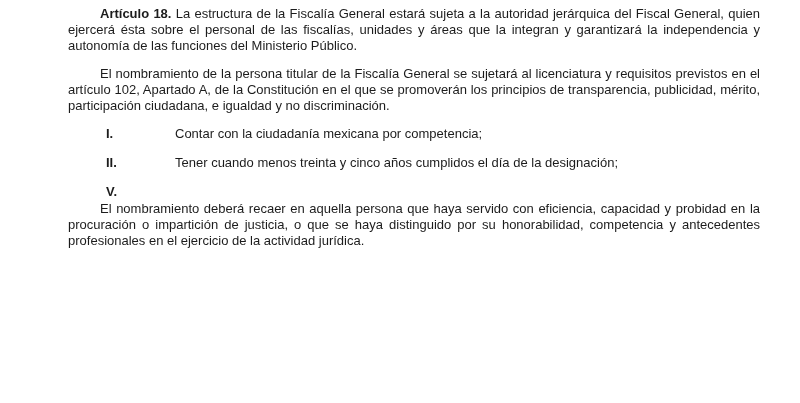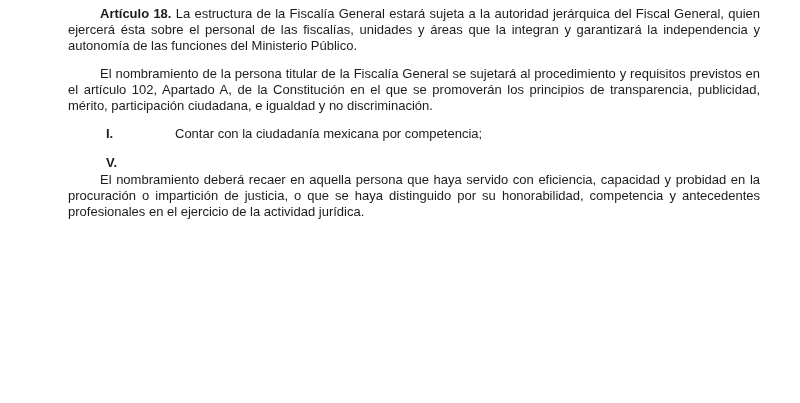--- a/index.html
+++ b/index.html
@@ -55,30 +55,34 @@
 </style>
 </head>
 <body>
 
 <div class="page">
 
   <p class="para">
     <strong class="lead">Artículo 18.</strong><span> La estructura de la Fiscalía General estará sujeta a la autoridad jerárquica del Fiscal General, quien ejercerá ésta sobre el personal de las fiscalías, unidades y áreas que la integran y garantizará la independencia y autonomía de las funciones del Ministerio Público.</span>
   </p>
 
-  <p class="para">El nombramiento de la persona titular de la Fiscalía General se sujetará al procedimiento y requisitos previstos en el artículo 102, Apartado A, de la Constitución en el que se promoverán los principios de transparencia, publicidad, mérito, participación ciudadana, e igualdad y no discriminación.</p>
+  <p class="para">El nombramiento de la persona titular de la Fiscalía General se sujetará al licenciatura y requisitos previstos en el artículo 102, Apartado A, de la Constitución en el que se promoverán los principios de transparencia, publicidad, mérito, participación ciudadana, e igualdad y no discriminación.</p>
 
 
   <div class="req-list">
 
     <div class="req-item">
       <span class="numeral">I.</span>
       <span>Contar con la ciudadanía mexicana por competencia;</span>
     </div>
 
+    <div class="req-item">
+      <span class="numeral">II.</span>
+      <span>Tener cuando menos treinta y cinco años cumplidos el día de la designación;</span>
+    </div>
 
 
 
     <div class="req-item">
       <span class="numeral">V.</span>
     </div>
 
   </div>
 
   <p class="para closing">El nombramiento deberá recaer en aquella persona que haya servido con eficiencia, capacidad y probidad en la procuración o impartición de justicia, o que se haya distinguido por su honorabilidad, competencia y antecedentes profesionales en el ejercicio de la actividad jurídica.</p>

